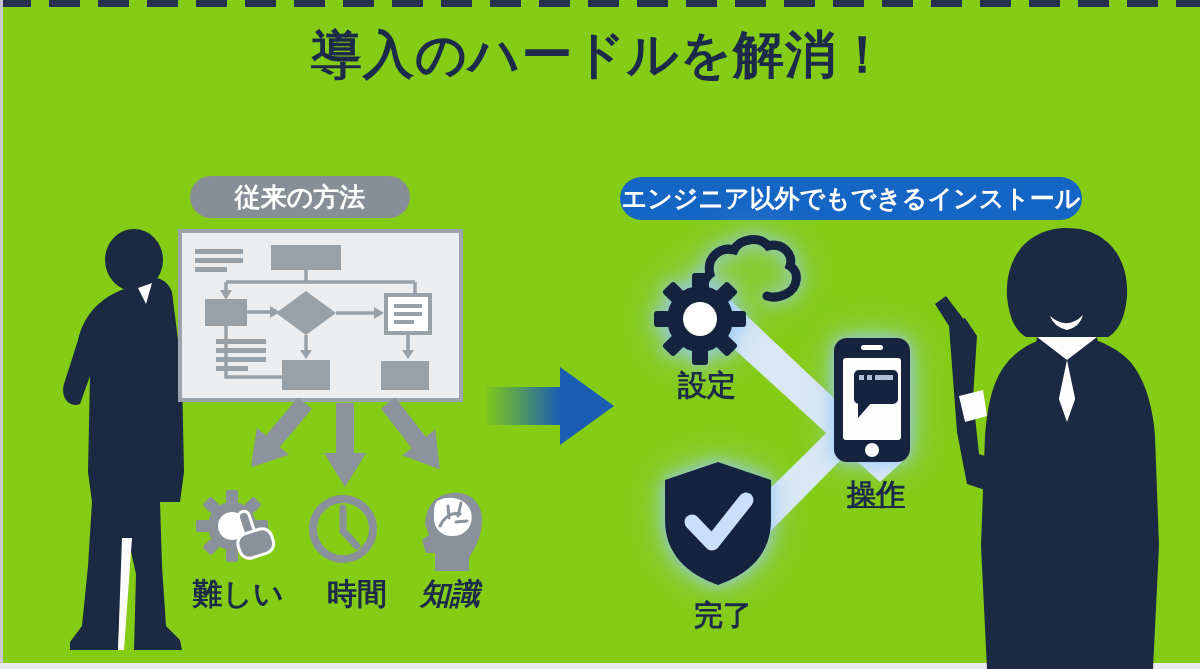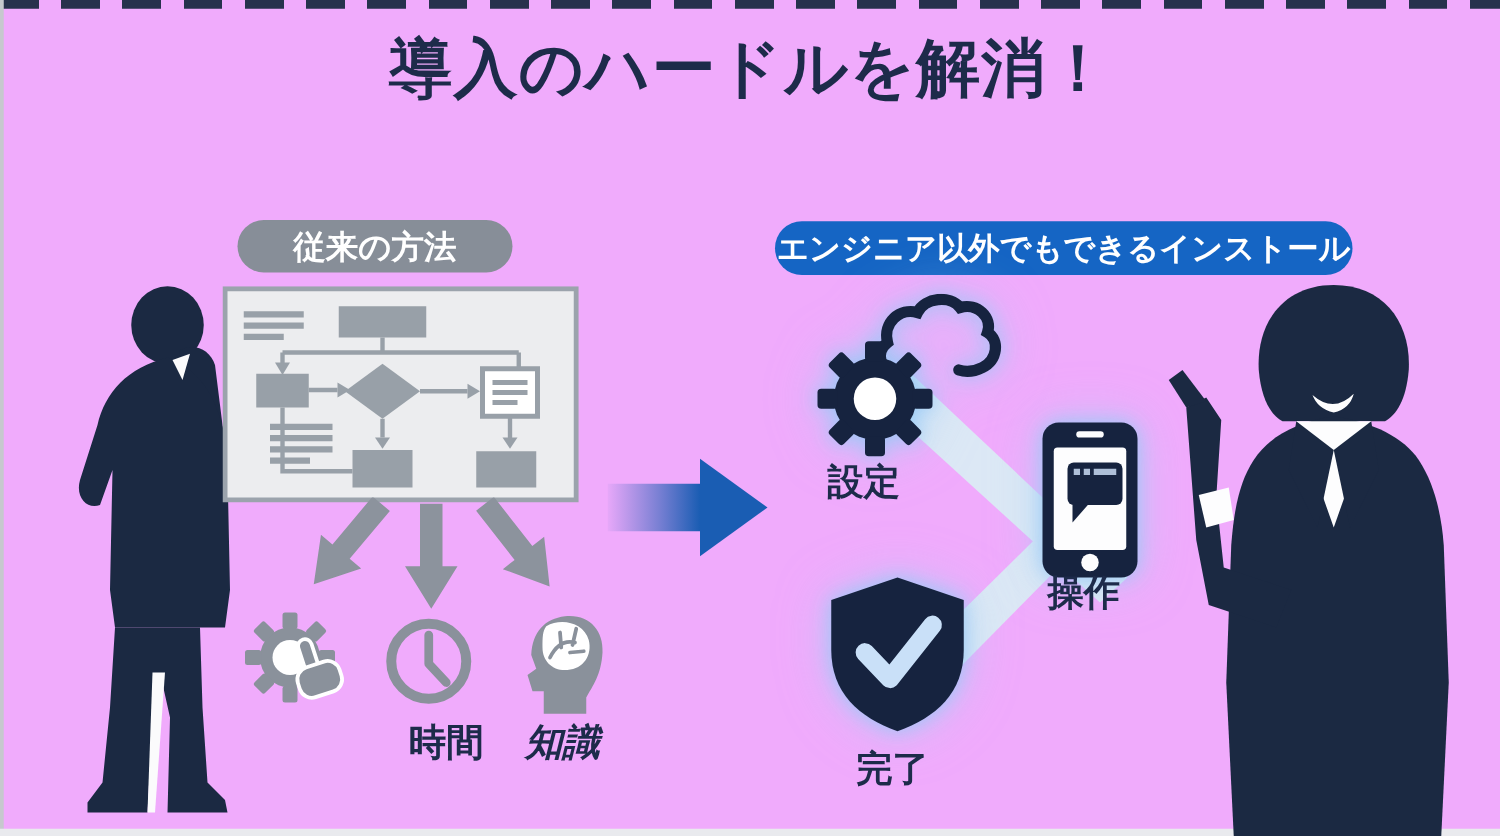--- a/index.html
+++ b/index.html
@@ -1,18 +1,18 @@
 <!DOCTYPE html>
 <html><head>
 <meta charset="utf-8">
 <style>
   html,body{margin:0;padding:0;background:#ffffff;}
   #canvas{
     position:relative;width:1200px;height:669px;overflow:hidden;
-    background:#f0abfc;
+    background:#84cc16;
     font-family:"Liberation Sans","DejaVu Sans",sans-serif;
     color:#1d2b4a;
   }
   .abs{position:absolute;}
   
   .top-dashes{
     left:0;top:0;width:1200px;height:7px;
     background:repeating-linear-gradient(90deg,#27314d 0 31px,transparent 31px 49px);
   }
   .left-strip{left:0;top:0;width:3px;height:669px;background:#c6c8ce;}
@@ -23,21 +23,21 @@
     font-size:51px;font-weight:900;line-height:1.22;letter-spacing:1px;color:#1d2b4a;
   }
   
   .pill{
     display:flex;align-items:center;justify-content:center;
     color:#ffffff;font-weight:bold;border-radius:22px;white-space:nowrap;
   }
   .pill.gray{left:190px;top:176px;width:220px;height:42px;background:#878e98;font-size:26px;}
   .pill.blue{left:620px;top:177px;width:462px;height:43px;background:#1565c4;font-size:25px;}
   
-  .step-label{font-size:29px;font-weight:bold;color:#1d2b4a;text-align:left;}
+  .step-label{font-size:29px;font-weight:bold;color:#1d2b4a;text-align:center;}
   .pain-label{font-size:30px;font-weight:bold;color:#1d2b4a;text-align:center;}
   .glow{filter:drop-shadow(0 0 8px rgba(150,200,245,.95)) drop-shadow(0 0 18px rgba(170,212,246,.55));}
 </style>
 </head>
 <body>
 
 <div id="canvas">
 
   <div class="abs top-dashes"></div>
   <div class="abs left-strip"></div>
@@ -144,20 +144,21 @@
       <path d="M153,43 L153,20 M153,43 L167,58" stroke="#8a919b" stroke-width="7" fill="none" stroke-linecap="round"></path>
     </g>
 
     <g>
       <path fill="#8a919b" d="M262,5 C281,3 293,16 292,34 C291,52 284,61 279,70 L279,83 L245,83 L245,65 L236,65 L232,52 L239,47 L235,36 C236,17 246,7 262,5 Z"></path>
       <path fill="#ffffff" d="M247,13 C259,6 277,10 281,24 C284,36 277,47 264,48 C252,49 244,41 244,30 C244,22 244,17 247,13 Z"></path>
       <path d="M250,38 C255,28 262,24 270,26 M258,18 L259,30 M271,15 L268,28 M277,33 L266,34" stroke="#8a919b" stroke-width="3" fill="none" stroke-linecap="round"></path>
     </g>
   </svg>
 
+  <div class="abs pain-label" style="left:188px;top:574px;width:100px;">難しい</div>
   <div class="abs pain-label" style="left:319px;top:574px;width:76px;">時間</div>
   <div class="abs pain-label" style="left:412px;top:574px;width:76px;font-style:italic;">知識</div>
 
   <svg class="abs" style="left:486px;top:360px;" width="130" height="92" viewBox="0 0 130 92">
     <defs>
       <linearGradient id="ag" x1="0" y1="0" x2="1" y2="0">
         <stop offset="0" stop-color="#1a5db3" stop-opacity="0.04"></stop>
         <stop offset="0.55" stop-color="#1a5db3" stop-opacity="0.55"></stop>
         <stop offset="1" stop-color="#1a5db3" stop-opacity="1"></stop>
       </linearGradient>
@@ -192,21 +193,21 @@
     <rect x="4" y="2" width="76" height="124" rx="13" fill="#16233f"></rect>
     <rect x="13" y="22" width="58" height="82" rx="3" fill="#fdfdfe"></rect>
     <rect x="31" y="9" width="22" height="5" rx="2.5" fill="#fdfdfe"></rect>
     <circle cx="42" cy="114" r="7" fill="#fdfdfe"></circle>
     <rect x="24" y="34" width="44" height="34" rx="5" fill="#16233f"></rect>
     <rect x="29" y="39" width="5" height="5" fill="#aebfd8"></rect>
     <rect x="37" y="39" width="5" height="5" fill="#aebfd8"></rect>
     <rect x="45" y="39" width="18" height="5" fill="#aebfd8"></rect>
     <polygon points="28,66 42,66 28,82" fill="#16233f"></polygon>
   </svg>
-  <div class="abs step-label" style="left:838px;top:455px;width:76px;">操作</div>
+  <div class="abs step-label" style="left:838px;top:475px;width:76px;text-decoration:underline;">操作</div>
 
   <svg class="abs glow" style="left:660px;top:458px;" width="116" height="132" viewBox="0 0 116 132">
     <path d="M58,4 L111,22 L111,62 C111,96 89,116 58,127 C27,116 5,96 5,62 L5,22 Z" fill="#16233f"></path>
     <path d="M32,64 L52,85 L86,42" stroke="#c9e0f8" stroke-width="15" fill="none" stroke-linecap="round" stroke-linejoin="round"></path>
   </svg>
   <div class="abs step-label" style="left:685px;top:596px;width:76px;">完了</div>
 
   <svg class="abs" style="left:915px;top:226px;" width="285" height="443" viewBox="0 0 285 443">
     <g fill="#1b2942">
       <path d="M152,2 C192,2 214,32 212,70 C210,94 202,106 193,111 L111,111 C102,106 94,94 92,70 C90,32 112,2 152,2 Z"></path>

